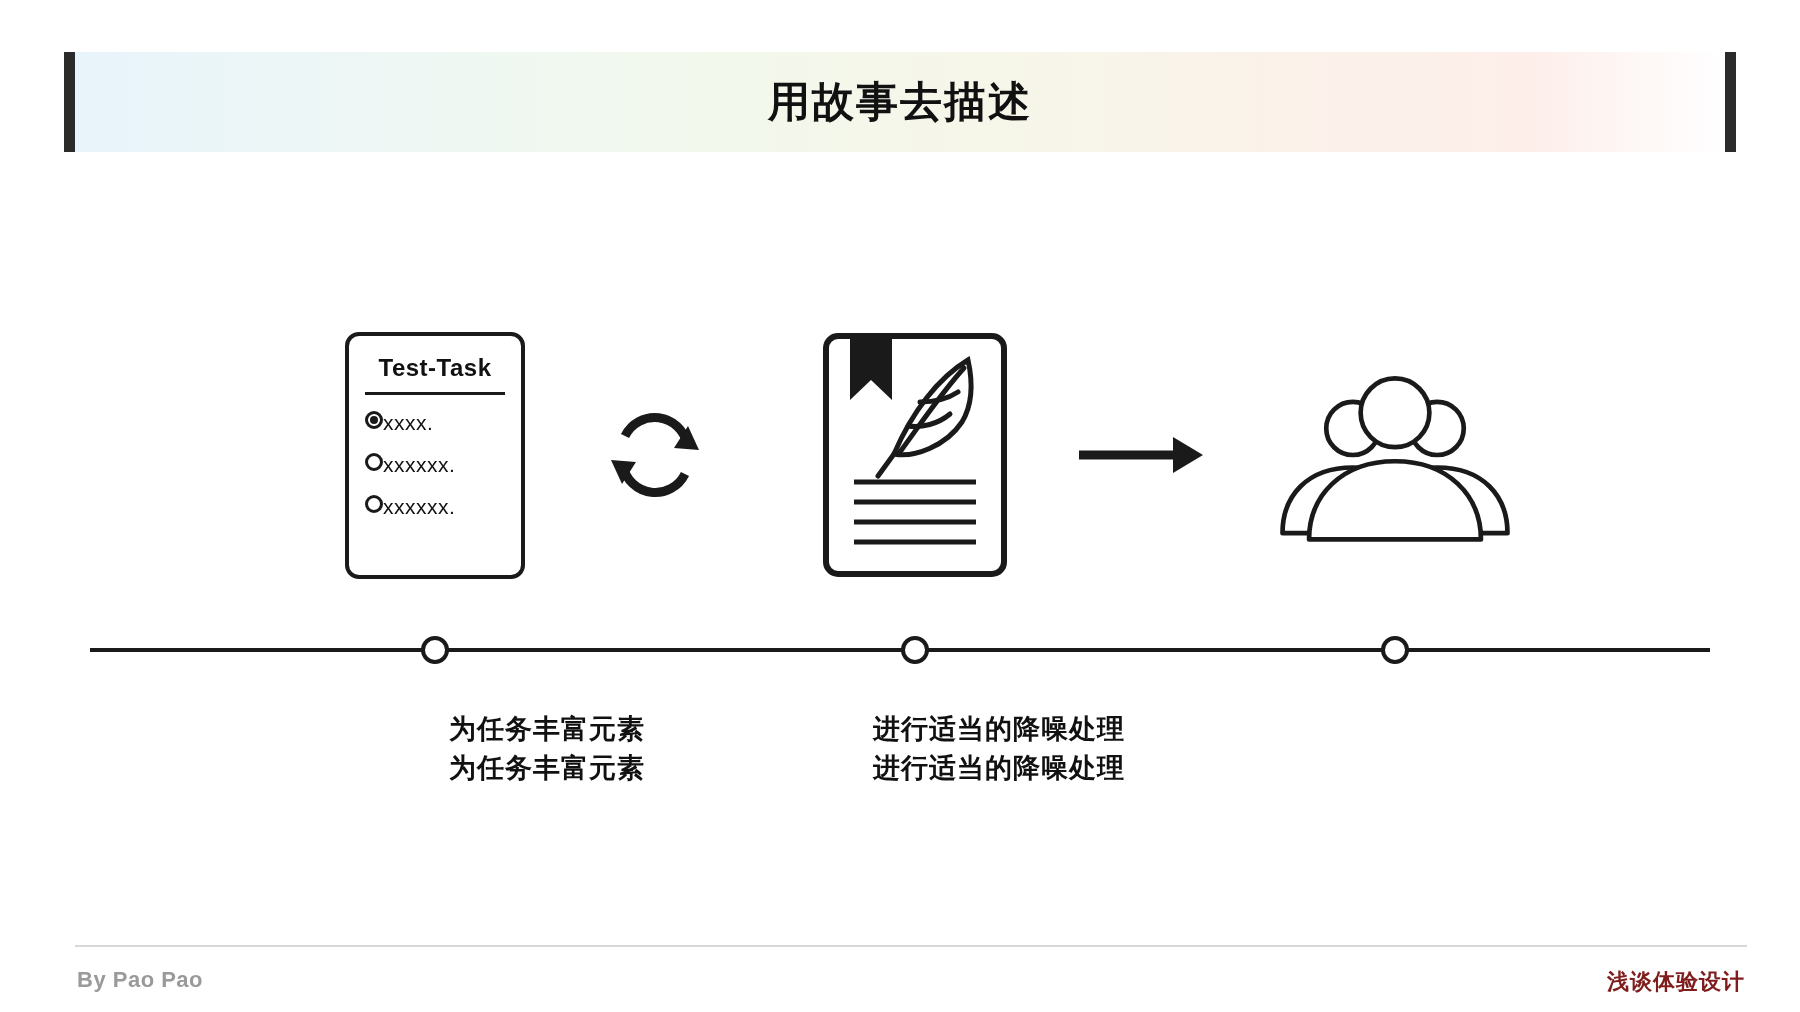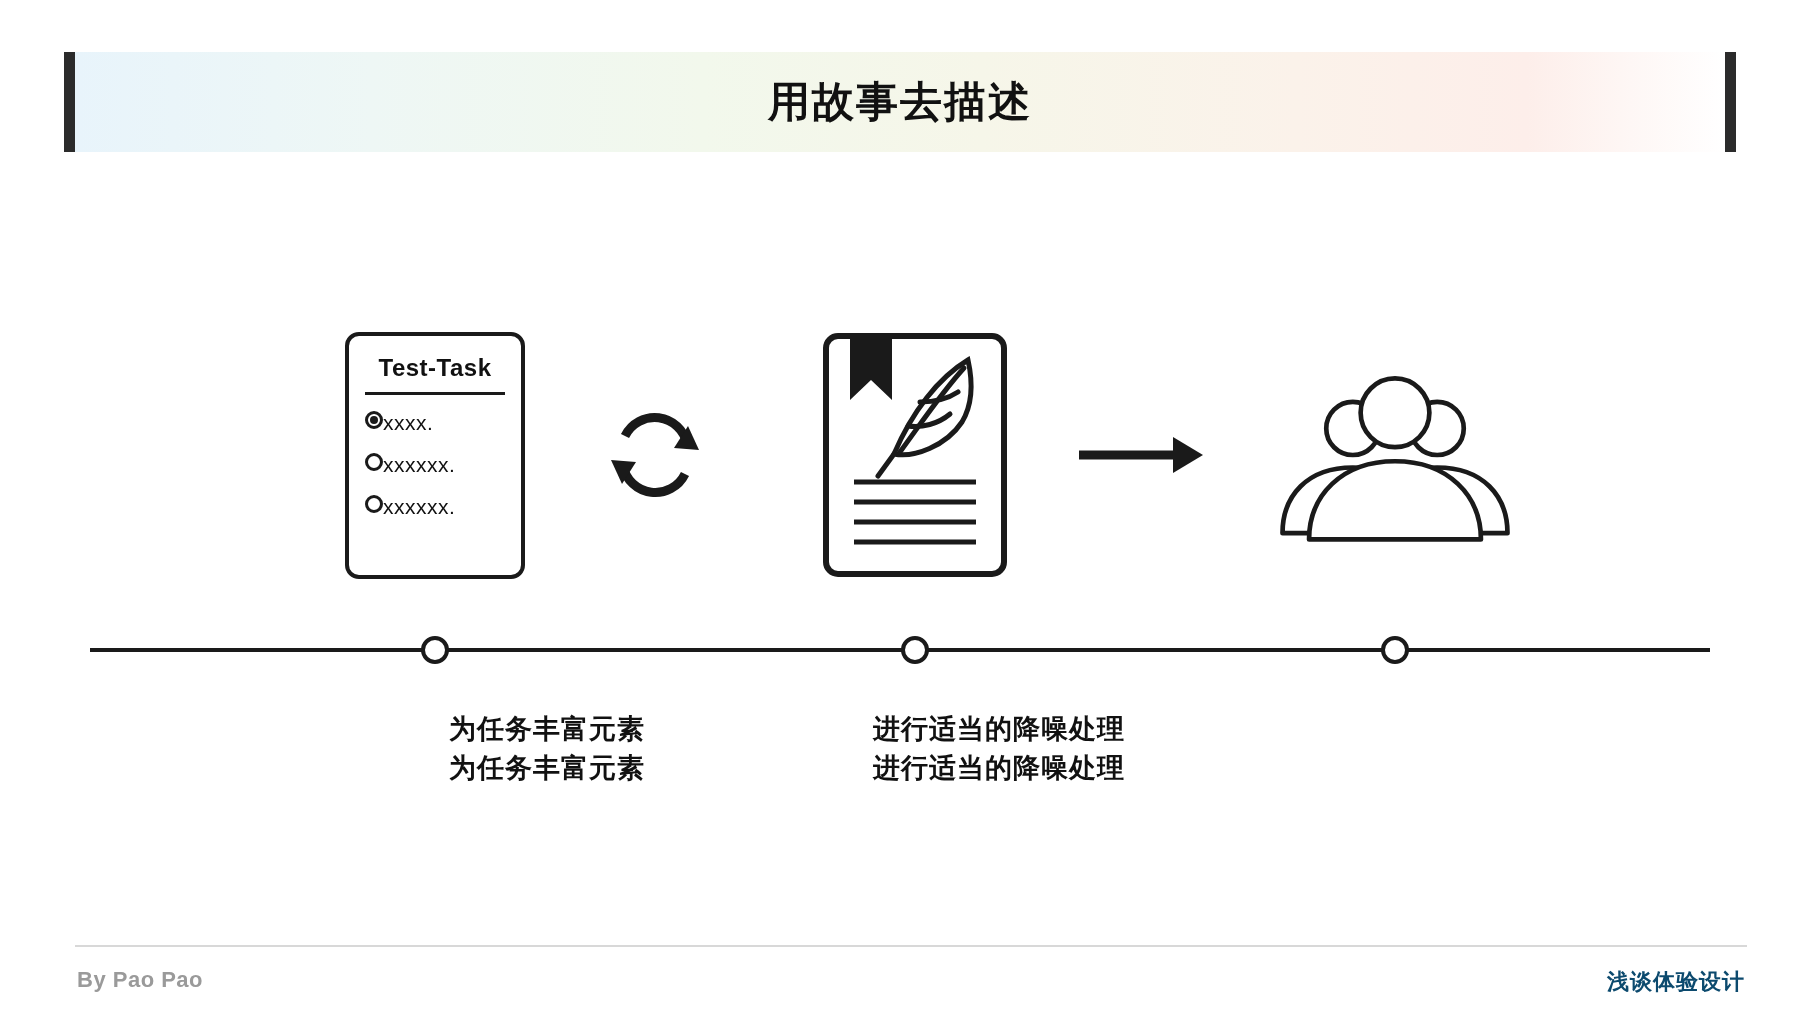--- a/index.html
+++ b/index.html
@@ -233,21 +233,21 @@
     font-weight: bold;
     color: #9a9a9a;
     letter-spacing: 0.5px;
   }
   .footer-right {
     position: absolute;
     right: 2px;
     top: 22px;
     font-size: 22px;
     font-weight: bold;
-    color: #0c4a6e;
+    color: #7f1d1d;
     letter-spacing: 1px;
   }
 </style>
 </head>
 <body>
 
 <div class="header">
   <div class="header-bar"></div>
   <div class="header-band">
     <div class="header-title">用故事去描述</div>

